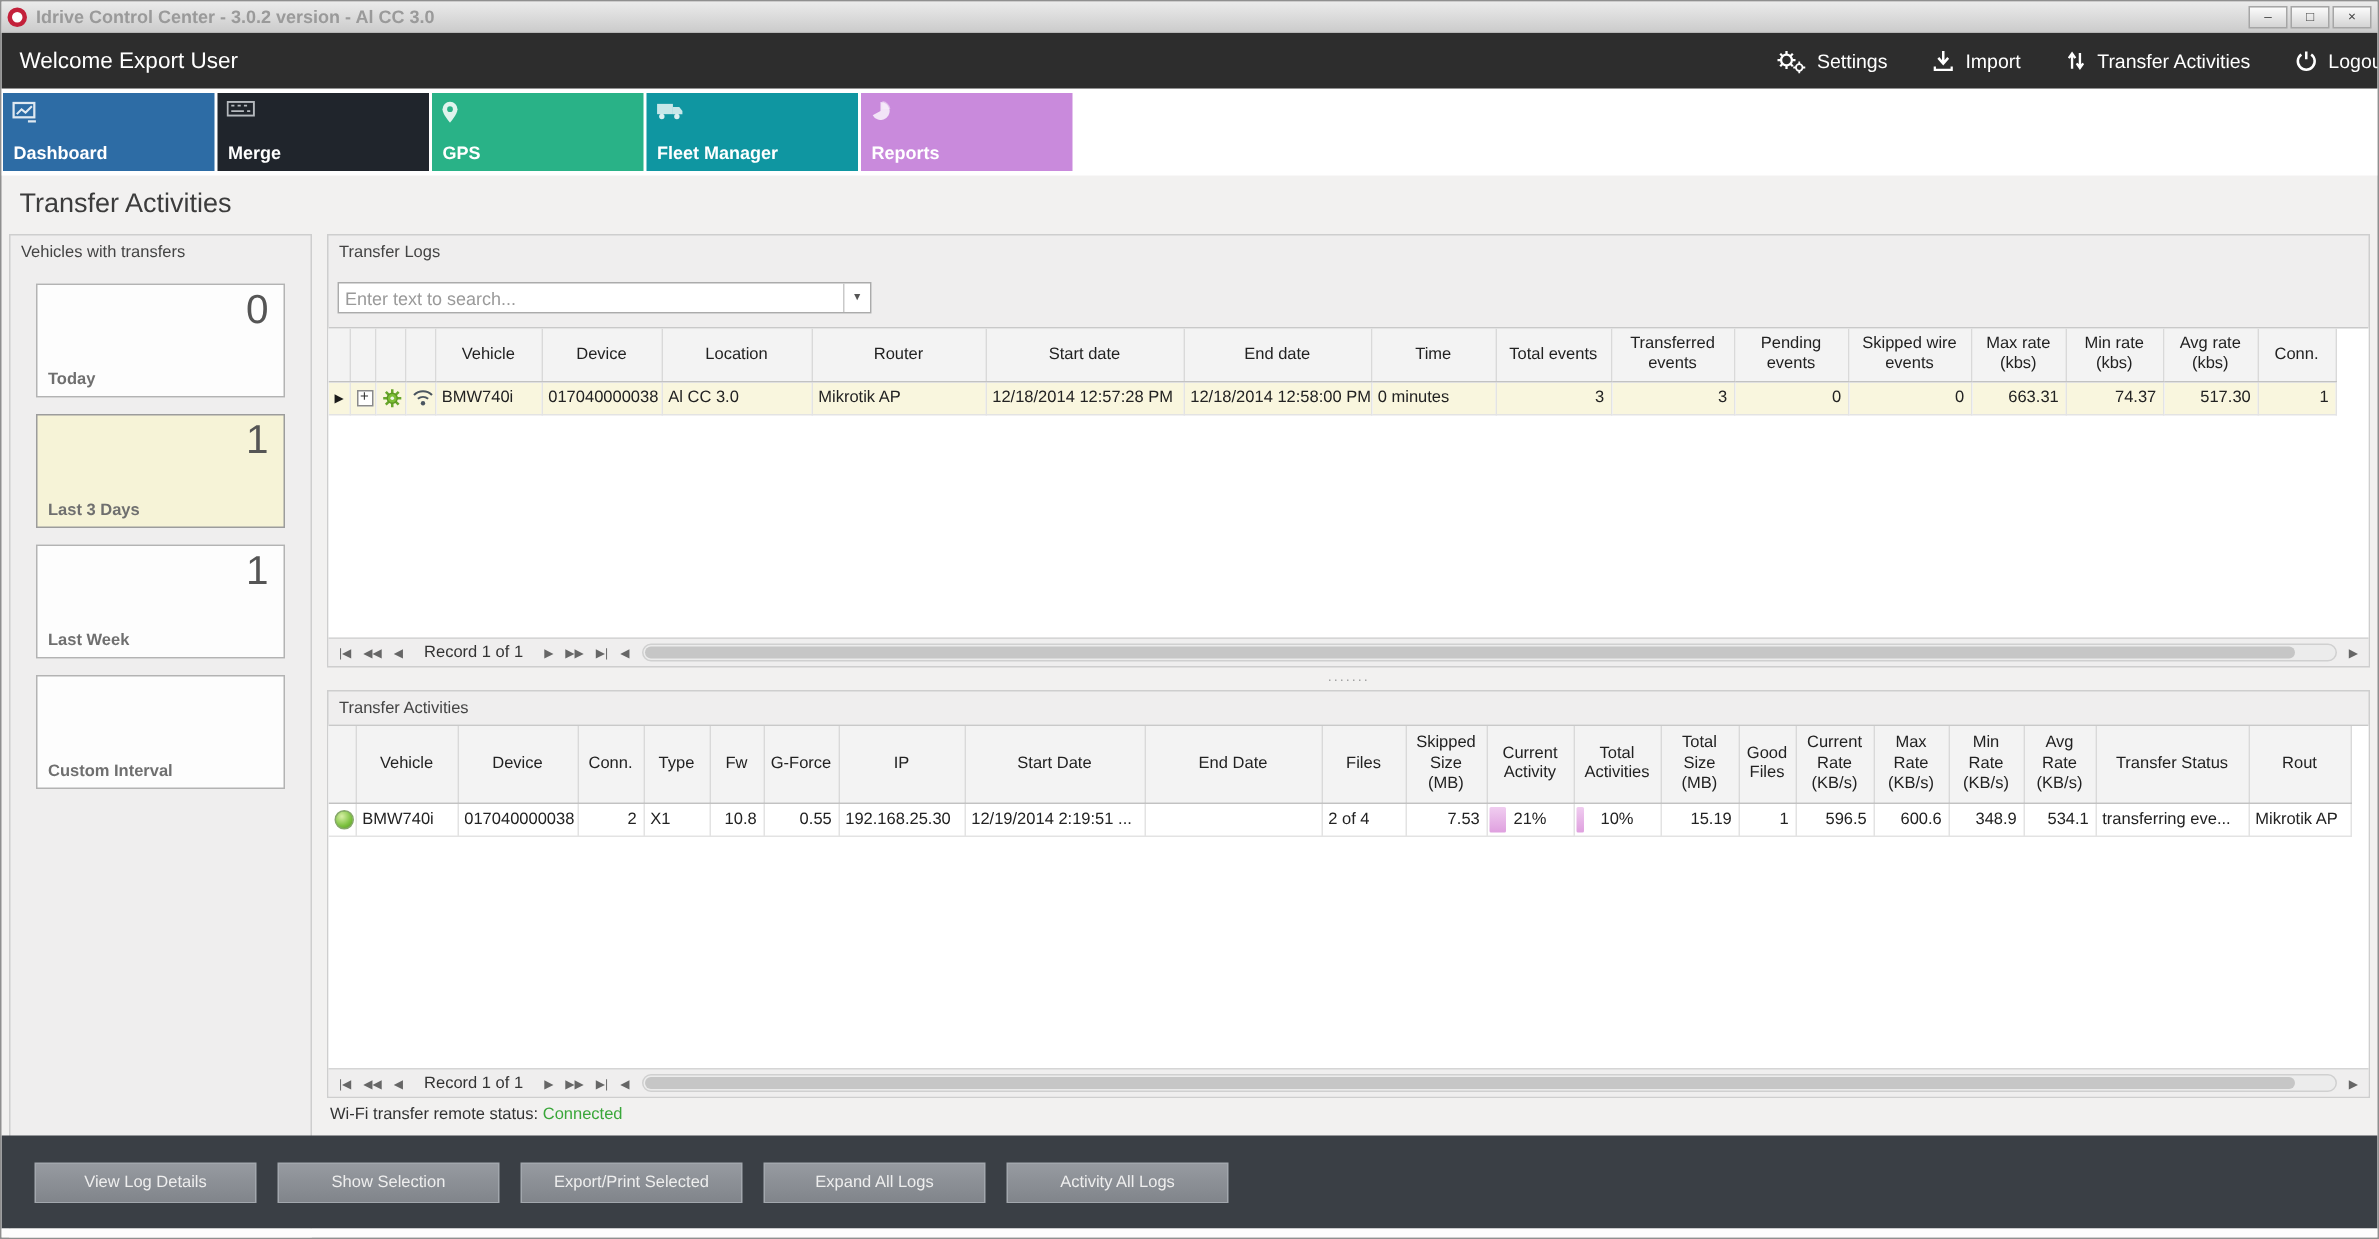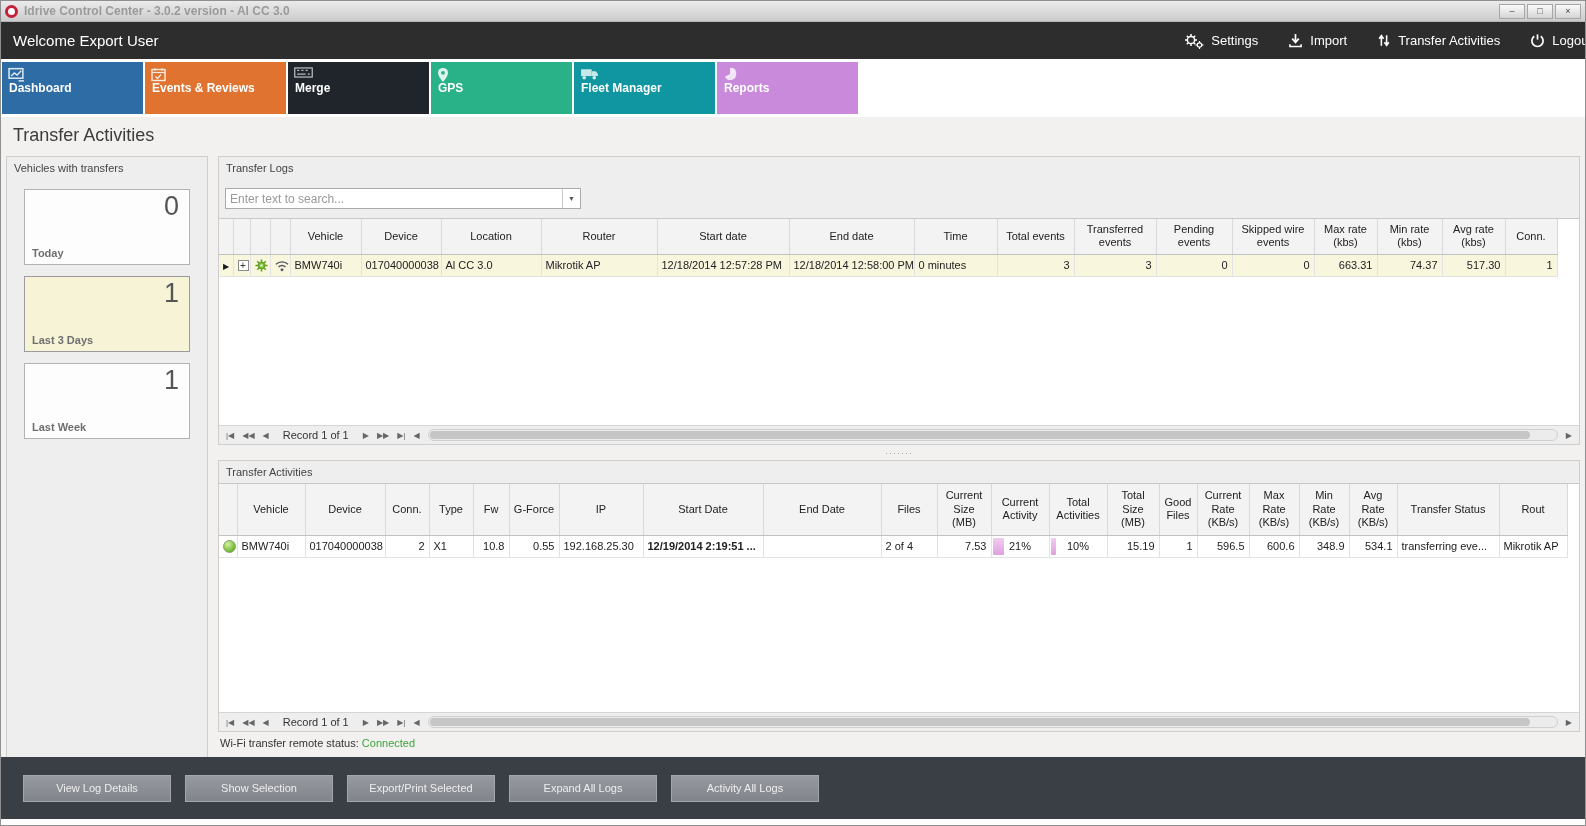--- a/index.html
+++ b/index.html
@@ -17,21 +17,21 @@
   
   .topbar{height:37px;background:#2d2d2d;display:flex;align-items:center;padding:0 12px;position:relative;flex:0 0 auto}
   .welcome{color:#fff;font-size:15px}
   .topactions{position:absolute;right:-7px;top:0;height:37px;display:flex;align-items:center;gap:30px}
   .topaction{display:flex;align-items:center;gap:7px;color:#fff;font-size:13px;cursor:pointer;white-space:nowrap}
 
   
   .navtiles{height:58px;display:flex;gap:2px;padding:3px 0 0 1px;background:#ffffff;flex:0 0 auto}
   .tile{width:141px;height:52px;position:relative;color:#fff;cursor:pointer}
   .tileicon{position:absolute;top:5px;left:6px;opacity:.85}
-  .tilelabel{position:absolute;left:7px;bottom:19px;font-size:12px;font-weight:bold;white-space:nowrap}
+  .tilelabel{position:absolute;left:7px;bottom:5px;font-size:12px;font-weight:bold;white-space:nowrap}
 
   .pagetitle{font-size:18px;color:#3c3c3c;padding:8px 0 6px 12px;flex:0 0 auto}
 
   .content{flex:1;display:flex;padding:4px 5px 0 5px;gap:10px;min-height:0}
   .panel{background:#efeeee;border:1px solid #cecece}
   .paneltitle{font-size:11px;color:#444;padding:5px 7px;flex:0 0 auto}
 
   
   .sidebar{width:202px;flex:0 0 auto;height:684px}
   .cards{display:flex;flex-direction:column;gap:11px;padding:10px 17px}
@@ -150,29 +150,20 @@
 
   <div class="navtiles">
     <div class="tile" style="background-color: rgb(45, 108, 165);">
       <span class="tileicon"><svg width="17" height="15" viewBox="0 0 16 14">
             <rect x="1" y="1.5" width="13" height="9" fill="none" stroke="#fff" stroke-width="1.4"></rect>
             <path d="M3 8.5 L6 5.5 L8.5 7.5 L12.5 3.5" fill="none" stroke="#fff" stroke-width="1.3"></path>
             <path d="M10 13 h5" stroke="#fff" stroke-width="1.4"></path>
           </svg></span>
       <span class="tilelabel">Dashboard</span>
     </div>
-    <div class="tile" style="background-color: rgb(223, 115, 47);">
-      <span class="tileicon"><svg width="15" height="15" viewBox="0 0 15 14">
-            <rect x="1" y="2" width="13" height="11" fill="none" stroke="#fff" stroke-width="1.4"></rect>
-            <path d="M1 5 h13" stroke="#fff" stroke-width="1.2"></path>
-            <path d="M4 0.8 v2.5 M11 0.8 v2.5" stroke="#fff" stroke-width="1.4"></path>
-            <path d="M4.5 9 l2 2 3.5 -4" fill="none" stroke="#fff" stroke-width="1.4"></path>
-          </svg></span>
-      <span class="tilelabel">Events &amp; Reviews</span>
-    </div>
     <div class="tile" style="background-color: rgb(32, 37, 44);">
       <span class="tileicon"><svg width="19" height="11" viewBox="0 0 18 10">
             <rect x="0.7" y="0.7" width="16.6" height="8.6" fill="none" stroke="#cfd3d8" stroke-width="1.2"></rect>
             <path d="M3 3 h2 M7 3 h2 M11 3 h2 M3 6.5 h8 M13 6.5 h2" stroke="#cfd3d8" stroke-width="1.2"></path>
           </svg></span>
       <span class="tilelabel">Merge</span>
     </div>
     <div class="tile" style="background-color: rgb(41, 178, 135);">
       <span class="tileicon"><svg width="12" height="16" viewBox="0 0 12 15">
             <path d="M6 14.3 C6 14.3 1 8.8 1 5.4 a5 5 0 1 1 10 0 C11 8.8 6 14.3 6 14.3 Z" fill="#fff"></path>
@@ -209,20 +200,24 @@
           <span class="cardvalue">0</span>
           <span class="cardlabel">Today</span>
         </div>
         <div class="card selected">
           <span class="cardvalue">1</span>
           <span class="cardlabel">Last 3 Days</span>
         </div>
         <div class="card">
           <span class="cardvalue">1</span>
           <span class="cardlabel">Last Week</span>
+        </div>
+        <div class="card">
+          <span class="cardvalue"></span>
+          <span class="cardlabel">Custom Interval</span>
         </div>
       </div>
     </div>
 
     <div class="main">
 
       <div class="panel logspanel">
         <div class="paneltitle">Transfer Logs</div>
         <div class="searchrow">
           <span class="searchbox">
@@ -370,21 +365,21 @@
                   <th>Vehicle</th>
                   <th>Device</th>
                   <th>Conn.</th>
                   <th>Type</th>
                   <th>Fw</th>
                   <th>G-Force</th>
                   <th>IP</th>
                   <th>Start Date</th>
                   <th>End Date</th>
                   <th>Files</th>
-                  <th>Current Size (MB)</th>
+                  <th>Skipped Size (MB)</th>
                   <th>Current Activity</th>
                   <th>Total Activities</th>
                   <th>Total Size (MB)</th>
                   <th>Good Files</th>
                   <th>Current Rate (KB/s)</th>
                   <th>Max Rate (KB/s)</th>
                   <th>Min Rate (KB/s)</th>
                   <th>Avg Rate (KB/s)</th>
                   <th>Transfer Status</th>
                   <th>Rout</th>
@@ -393,21 +388,21 @@
               <tbody>
                 <tr>
                   <td class="iconcell"><span class="cicon ic-green-dot"></span></td>
                   <td style="text-align: left;">BMW740i</td>
                   <td style="text-align: left;">017040000038</td>
                   <td style="text-align: right;">2</td>
                   <td style="text-align: left;">X1</td>
                   <td style="text-align: right;">10.8</td>
                   <td style="text-align: right;">0.55</td>
                   <td style="text-align: left;">192.168.25.30</td>
-                  <td style="text-align: left; font-weight: bold;">12/19/2014 2:19:51 ...</td>
+                  <td style="text-align: left;">12/19/2014 2:19:51 ...</td>
                   <td style="text-align: left;"></td>
                   <td style="text-align: left;">2 of 4</td>
                   <td style="text-align: right;">7.53</td>
                   <td class="progresscell">
                     <span class="pfill" style="width:21%"></span>
                     <span class="ptext">21%</span>
                   </td>
                   <td class="progresscell">
                     <span class="pfill" style="width:10%"></span>
                     <span class="ptext">10%</span>

